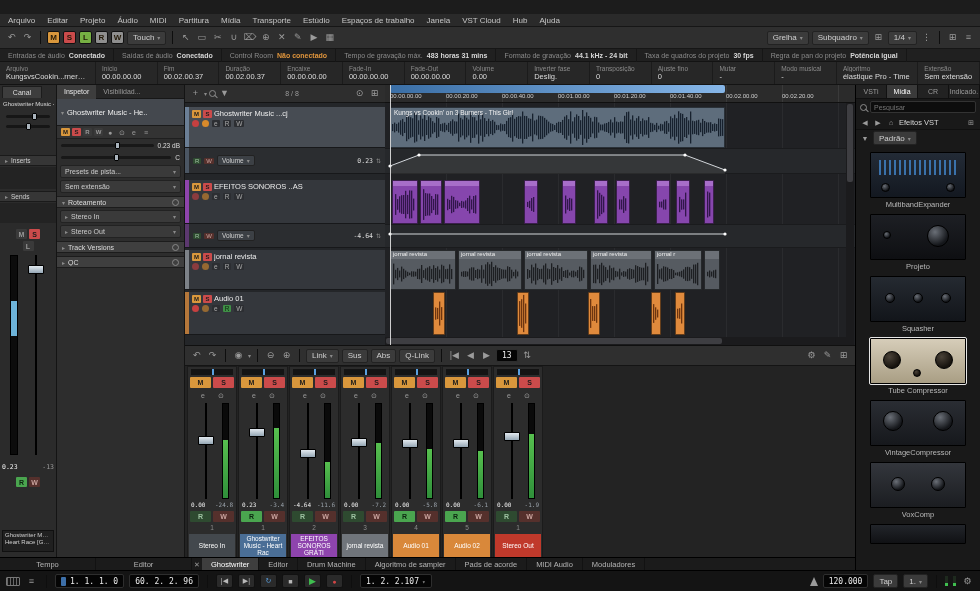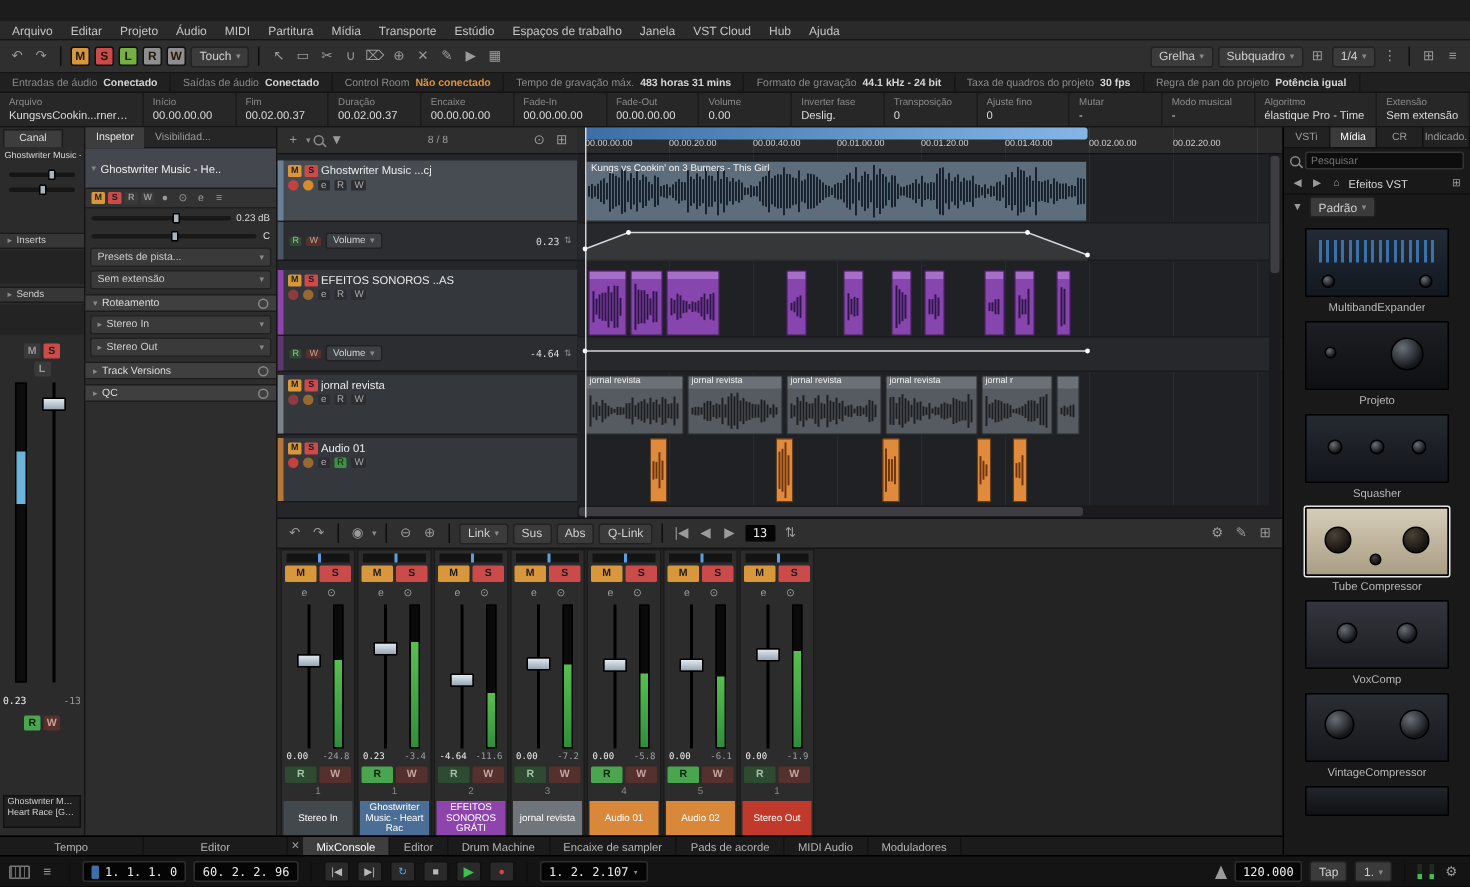--- a/index.html
+++ b/index.html
@@ -1455,47 +1455,47 @@
       </div>
       <div class="pitem">
         <div class="thumb t-tube sel">
             <i class="kn dk" style="left:12px;top:12px;width:18px;height:18px"></i>
             <i class="kn dk" style="right:12px;top:12px;width:18px;height:18px"></i>
             <i class="kn dk" style="left:42px;bottom:6px;width:8px;height:8px"></i>
           </div>
         <div class="pname">Tube Compressor</div>
       </div>
       <div class="pitem">
+        <div class="thumb t-vint">
+            <i class="kn" style="left:12px;top:10px;width:20px;height:20px"></i>
+            <i class="kn" style="right:12px;top:10px;width:20px;height:20px"></i>
+          </div>
+        <div class="pname">VintageCompressor</div>
+      </div>
+      <div class="pitem">
         <div class="thumb t-vox">
             <i class="kn" style="left:20px;top:14px;width:14px;height:14px"></i>
             <i class="kn" style="right:20px;top:14px;width:14px;height:14px"></i>
           </div>
         <div class="pname">VoxComp</div>
-      </div>
-      <div class="pitem">
-        <div class="thumb t-vint">
-            <i class="kn" style="left:12px;top:10px;width:20px;height:20px"></i>
-            <i class="kn" style="right:12px;top:10px;width:20px;height:20px"></i>
-          </div>
-        <div class="pname">VintageCompressor</div>
       </div>
       <div class="pitem">
         <div class="thumb t-part"></div>
       </div>
     </div>
   </div>
 
   <div class="abs btabs">
     <span class="btab zl">Tempo</span>
     <span class="btab zl">Editor</span>
     <span class="ic sm">✕</span>
-    <span class="btab active">MixConsole</span>
+    <span class="btab active">Ghostwriter</span>
     <span class="btab">Editor</span>
     <span class="btab">Drum Machine</span>
-    <span class="btab">Encaixe de sampler</span>
+    <span class="btab">Algoritmo de sampler</span>
     <span class="btab">Pads de acorde</span>
     <span class="btab">MIDI Audio</span>
     <span class="btab">Moduladores</span>
     <span class="grow"></span>
   </div>
 
   <div class="abs transport">
     <span class="kbd"></span>
     <span class="ic">≡</span>
     <span class="vdiv"></span>

